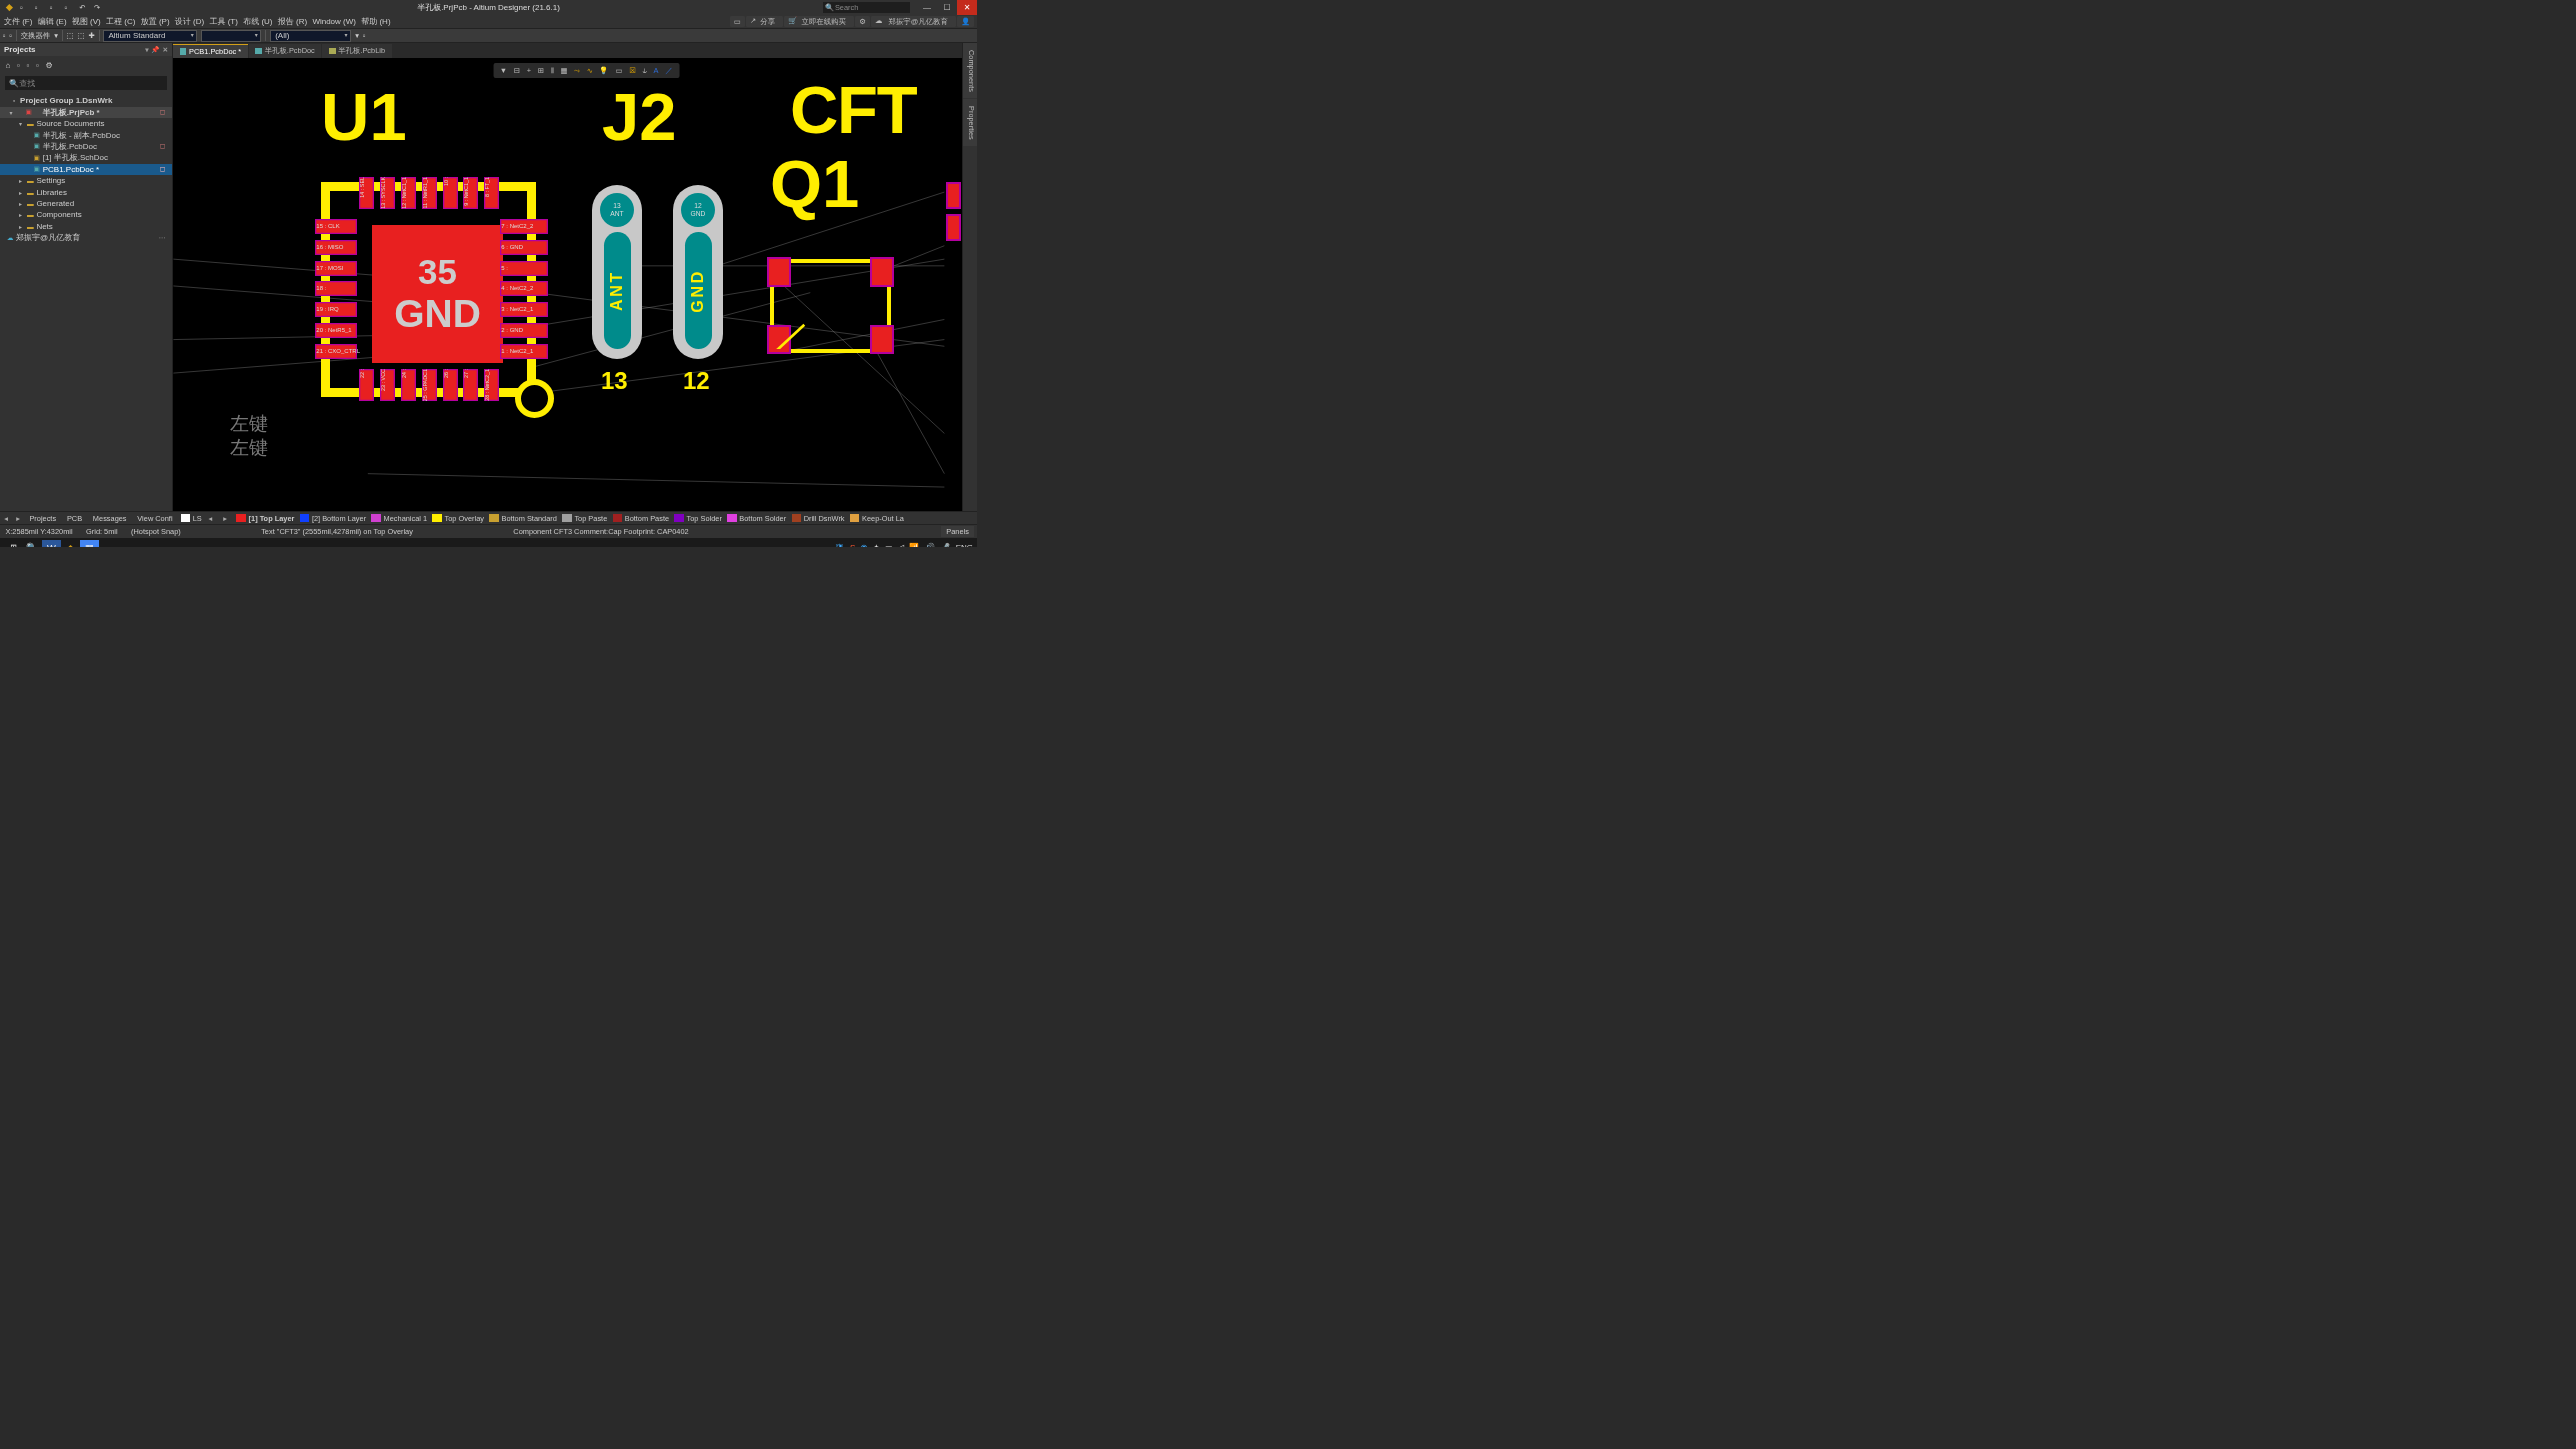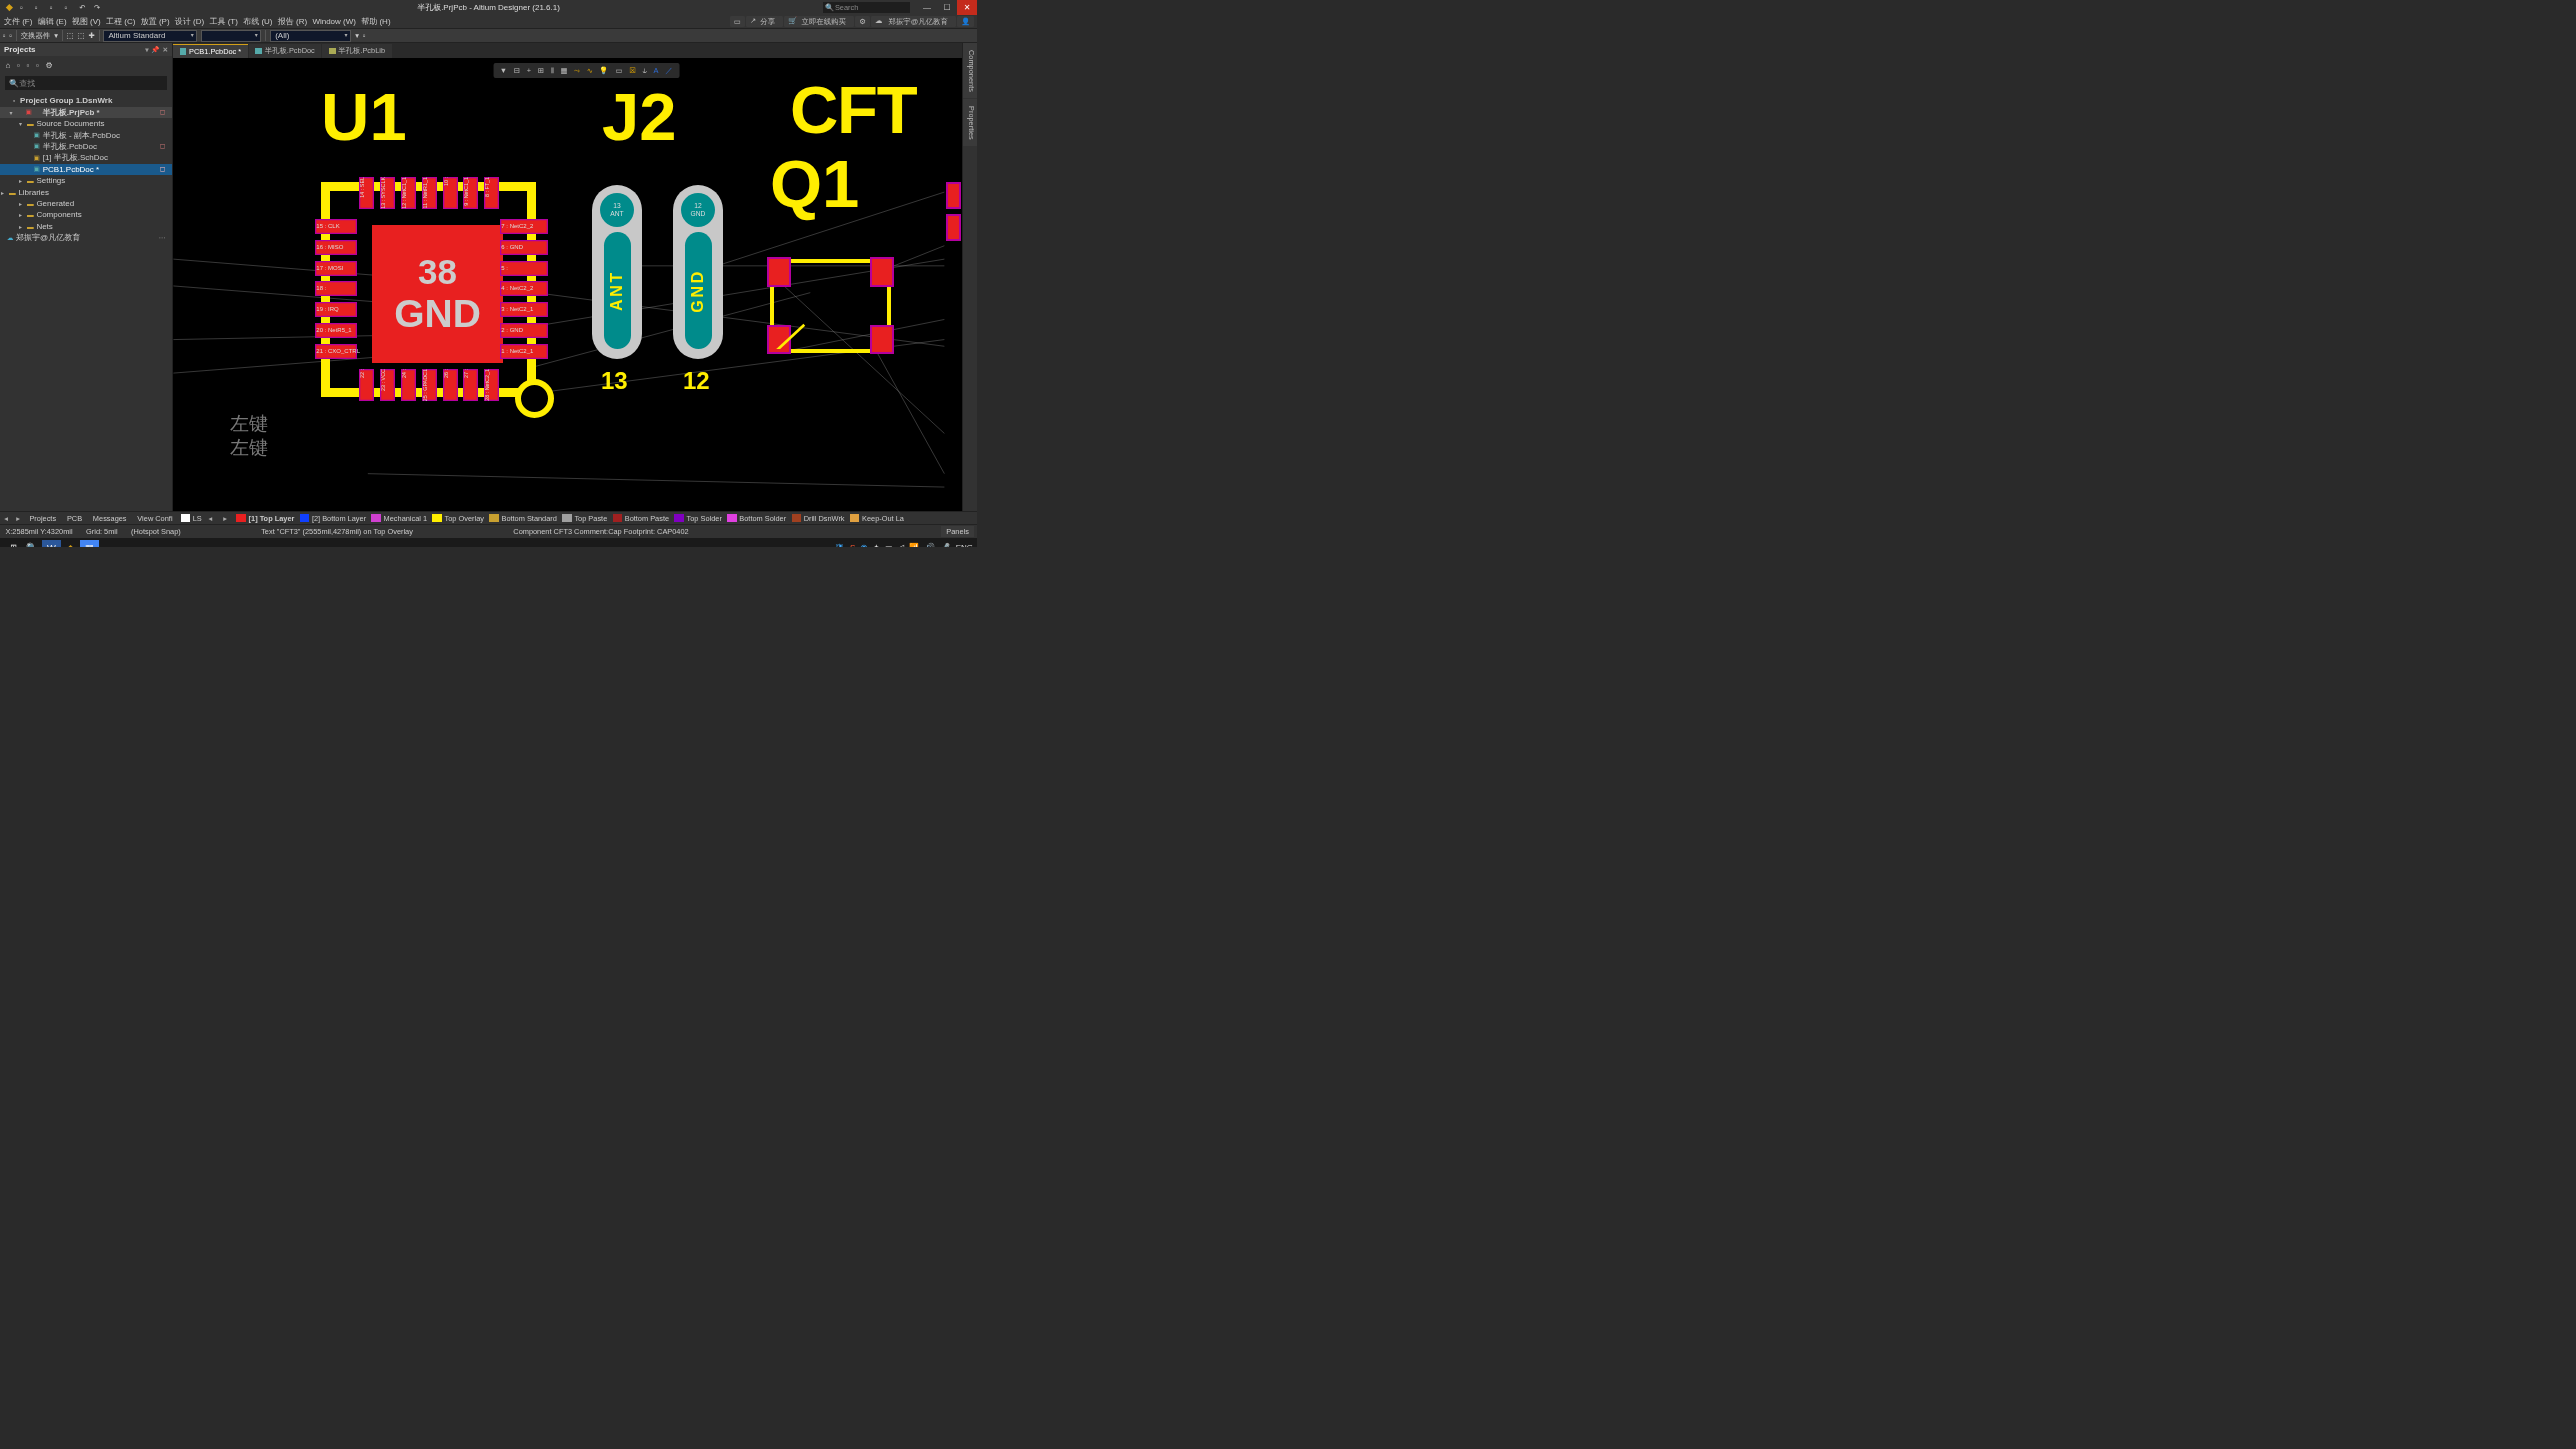--- a/index.html
+++ b/index.html
@@ -244,21 +244,21 @@
       <div class="row sel" style="padding-left:32px">
           <span class="ic" style="color:#5aa">▣</span>
           <span>PCB1.PcbDoc *</span>
           <span class="mark" style="color:#fbb">◻</span>
         </div>
       <div class="row" style="padding-left:19px">
           <span class="arrow">▸</span>
           <span class="ic" style="color:#c8a030">▬</span>
           <span>Settings</span>
         </div>
-      <div class="row" style="padding-left:1px">
+      <div class="row" style="padding-left:19px">
           <span class="arrow">▸</span>
           <span class="ic" style="color:#c8a030">▬</span>
           <span>Libraries</span>
         </div>
       <div class="row" style="padding-left:19px">
           <span class="arrow">▸</span>
           <span class="ic" style="color:#c8a030">▬</span>
           <span>Generated</span>
         </div>
       <div class="row" style="padding-left:19px">
@@ -330,21 +330,21 @@
         <line x1="290" y1="620" x2="1150" y2="640"></line>
       </svg>
 
       <div class="bigtxt u1">U1</div>
       <div class="bigtxt j2">J2</div>
       <div class="bigtxt cft1">CFT</div>
       <div class="bigtxt q1">Q1</div>
 
       <div class="chip">
         <div class="center-pad">
-          <div class="n1">38</div>
+          <div class="n1">35</div>
           <div class="n2">GND</div>
         </div>
       </div>
 
       <div class="conn c1">
         <div class="via">
             <span>13</span>
             <span>ANT</span>
           </div>
         <div class="slot">

